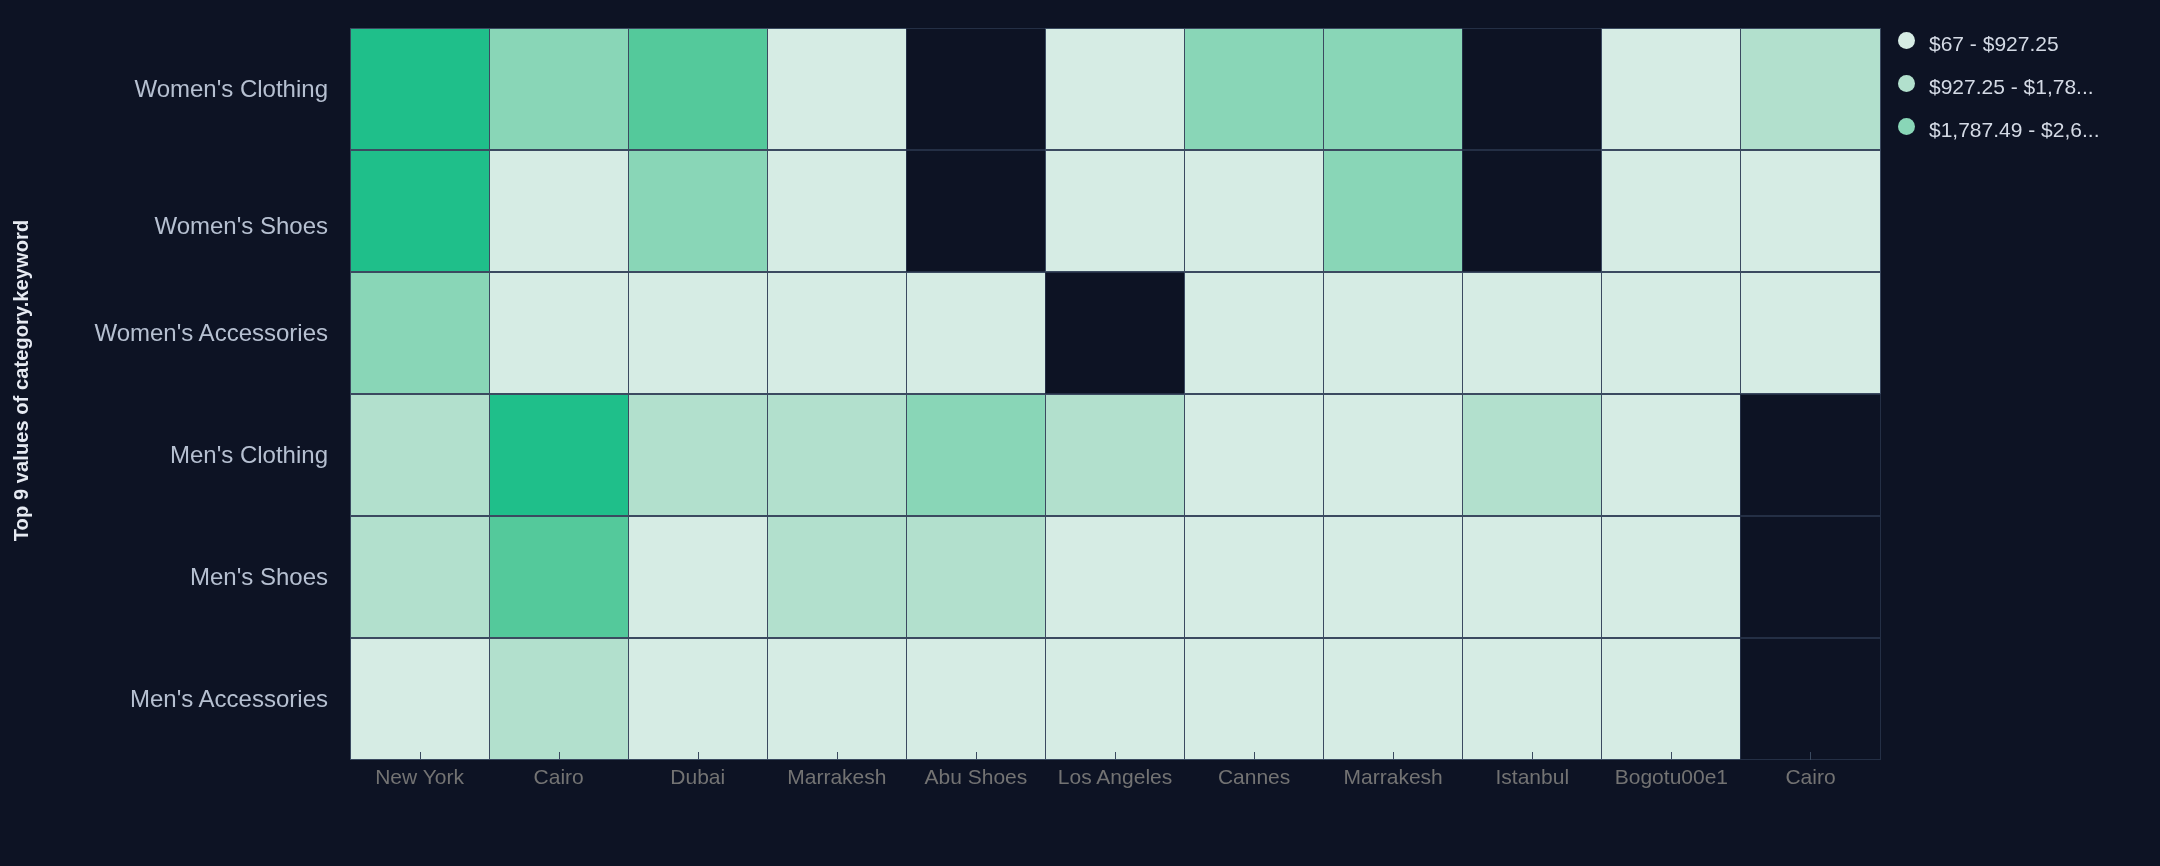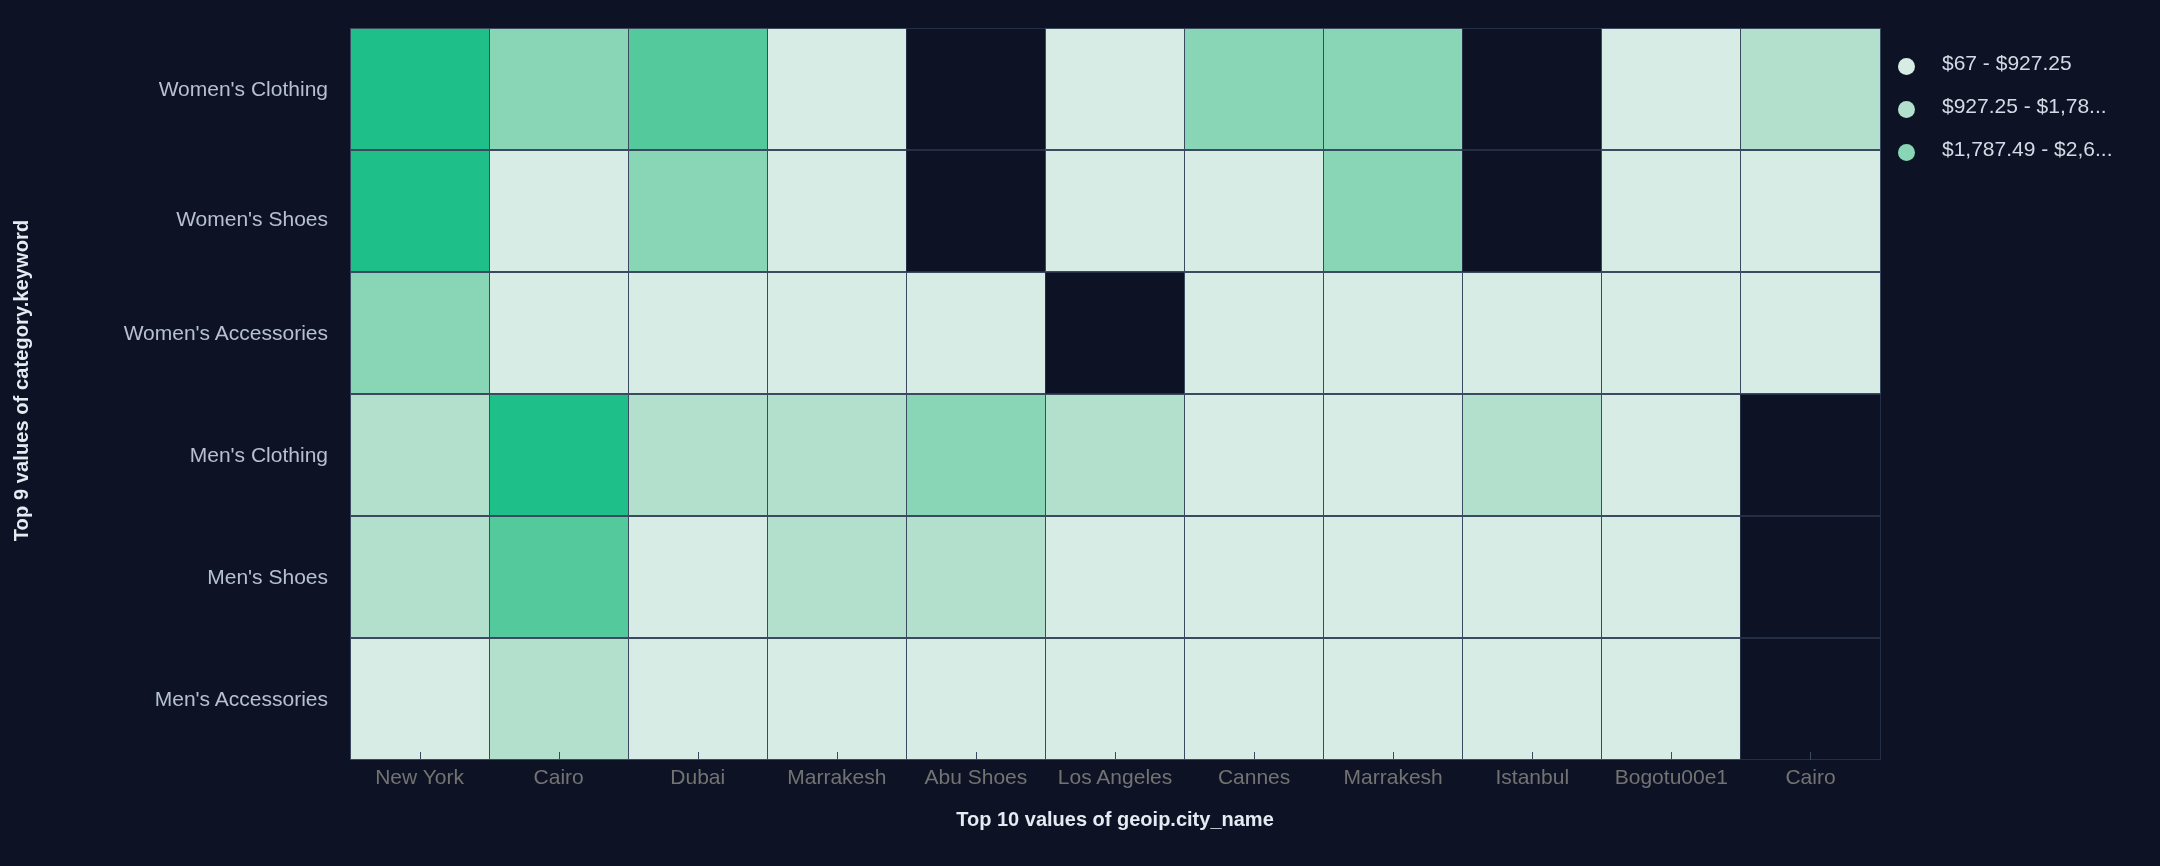--- a/index.html
+++ b/index.html
@@ -47,21 +47,21 @@
     position: absolute;
     left: 44px;
     top: 28px;
     width: 296px;
     height: 732px;
   }
   .y-tick {
     position: absolute;
     right: 12px;
     text-align: right;
-    font-size: 21px;
+    font-size: 24px;
     color: #b6c0d1;
     white-space: nowrap;
     transform: translateY(-50%);
   }
 
   
   .plot {
     position: absolute;
     left: 350px;
     top: 28px;
@@ -128,23 +128,22 @@
 
   
   .legend {
     position: absolute;
     left: 1898px;
     top: 32px;
     width: 250px;
   }
   .legend-item {
     display: flex;
-    align-items: flex-end;
+    align-items: flex-start;
     height: 43px;
-    gap: 13px;
   }
   .legend-swatch {
     width: 17px;
     height: 17px;
     border-radius: 50%;
     flex: 0 0 auto;
     margin-right: 14px;
   }
   .legend-label {
     font-size: 21px;
@@ -158,21 +157,21 @@
 <body>
 
 <div id="viz">
 
   <div class="y-axis-title">
     <span>Top 9 values of category.keyword</span>
   </div>
 
   <div class="y-ticks">
       <div class="y-tick" style="top: 61px;">Women's Clothing</div>
-      <div class="y-tick" style="top: 191px;">Women's Shoes</div>
+      <div class="y-tick" style="top: 198px;">Women's Shoes</div>
       <div class="y-tick" style="top: 305px;">Women's Accessories</div>
       <div class="y-tick" style="top: 427px;">Men's Clothing</div>
       <div class="y-tick" style="top: 549px;">Men's Shoes</div>
       <div class="y-tick" style="top: 671px;">Men's Accessories</div>
     </div>
 
   <div class="plot">
       <div class="hm-row" style="top: 0px; height: 122px;">
         <div class="hm-cell" title="Women's Clothing / New York" style="background: rgb(31, 191, 138); border-color: rgb(59, 74, 96);"></div>
         <div class="hm-cell" title="Women's Clothing / Cairo" style="background: rgb(137, 214, 183); border-color: rgb(59, 74, 96);"></div>
@@ -260,21 +259,20 @@
       <div class="x-tick">Marrakesh</div>
       <div class="x-tick">Abu Shoes</div>
       <div class="x-tick">Los Angeles</div>
       <div class="x-tick">Cannes</div>
       <div class="x-tick">Marrakesh</div>
       <div class="x-tick">Istanbul</div>
       <div class="x-tick">Bogotu00e1</div>
       <div class="x-tick">Cairo</div>
     </div>
 
-  <div class="x-axis-title">Top 10 values of geoip.city_name</div>
 
   <div class="legend">
       <div class="legend-item">
         <span class="legend-swatch" style="background: rgb(214, 236, 228);"></span>
         <span class="legend-label">$67 - $927.25</span>
       </div>
       <div class="legend-item">
         <span class="legend-swatch" style="background: rgb(178, 224, 205);"></span>
         <span class="legend-label">$927.25 - $1,78...</span>
       </div>

